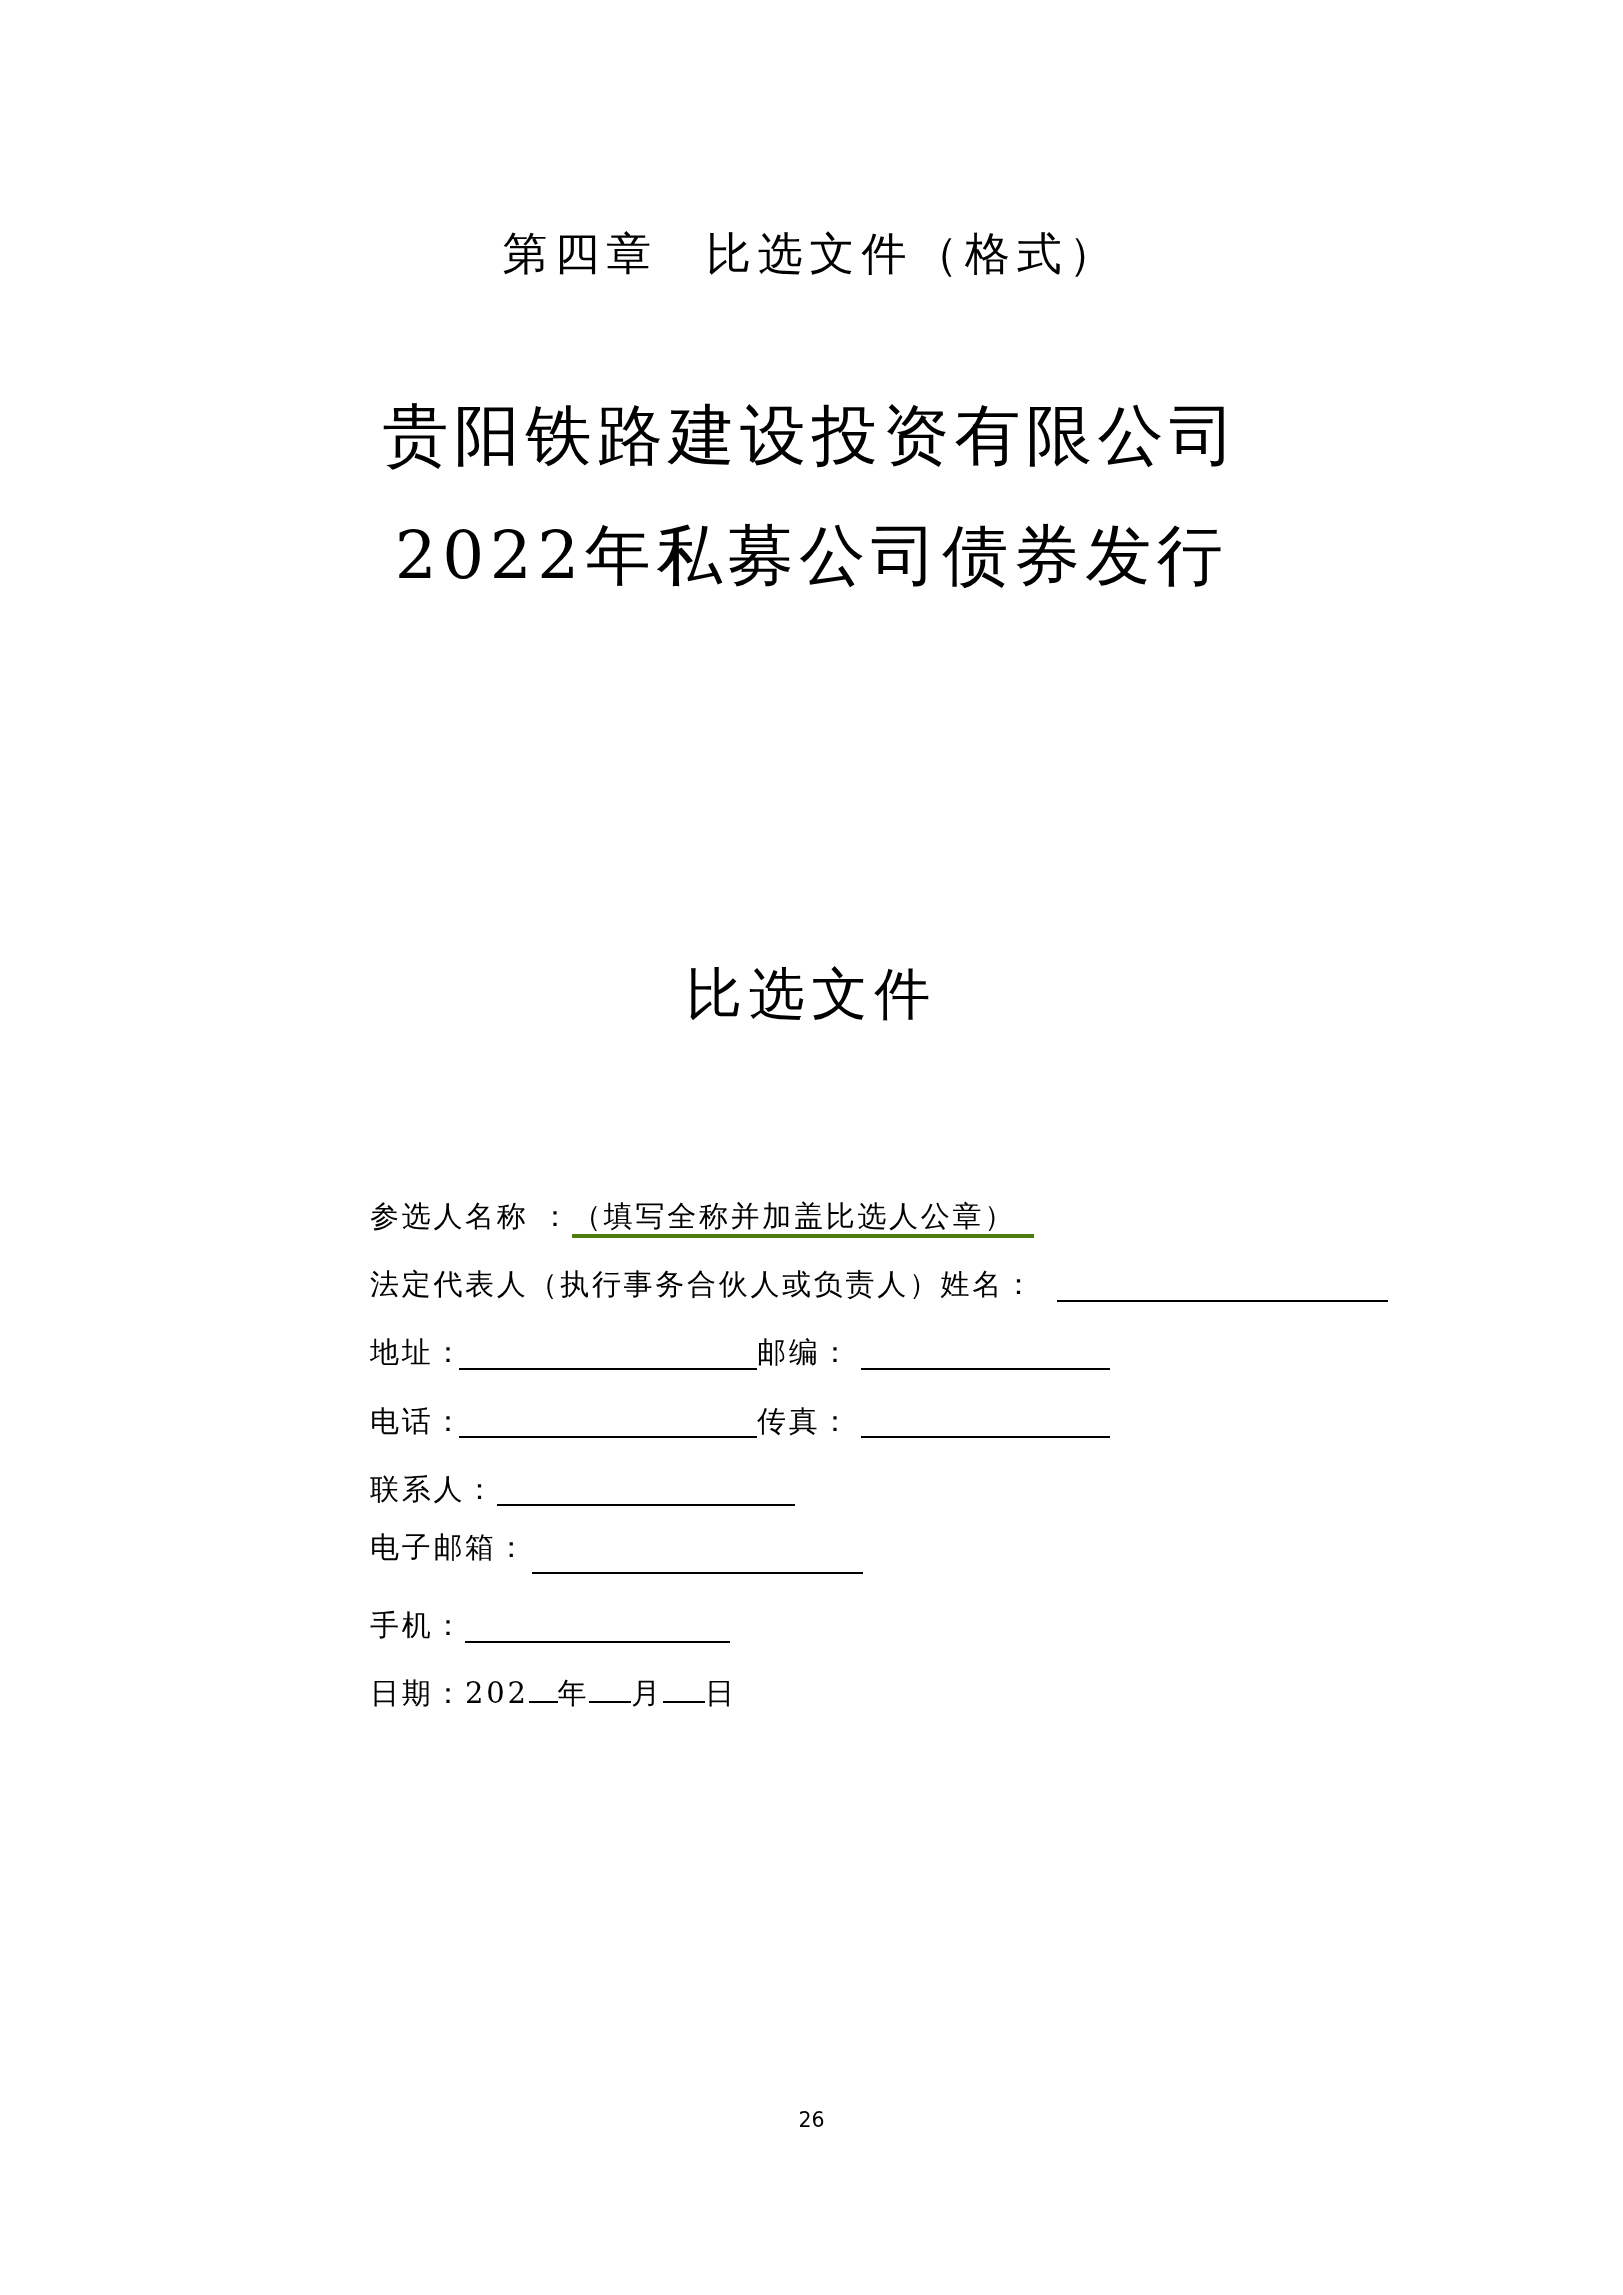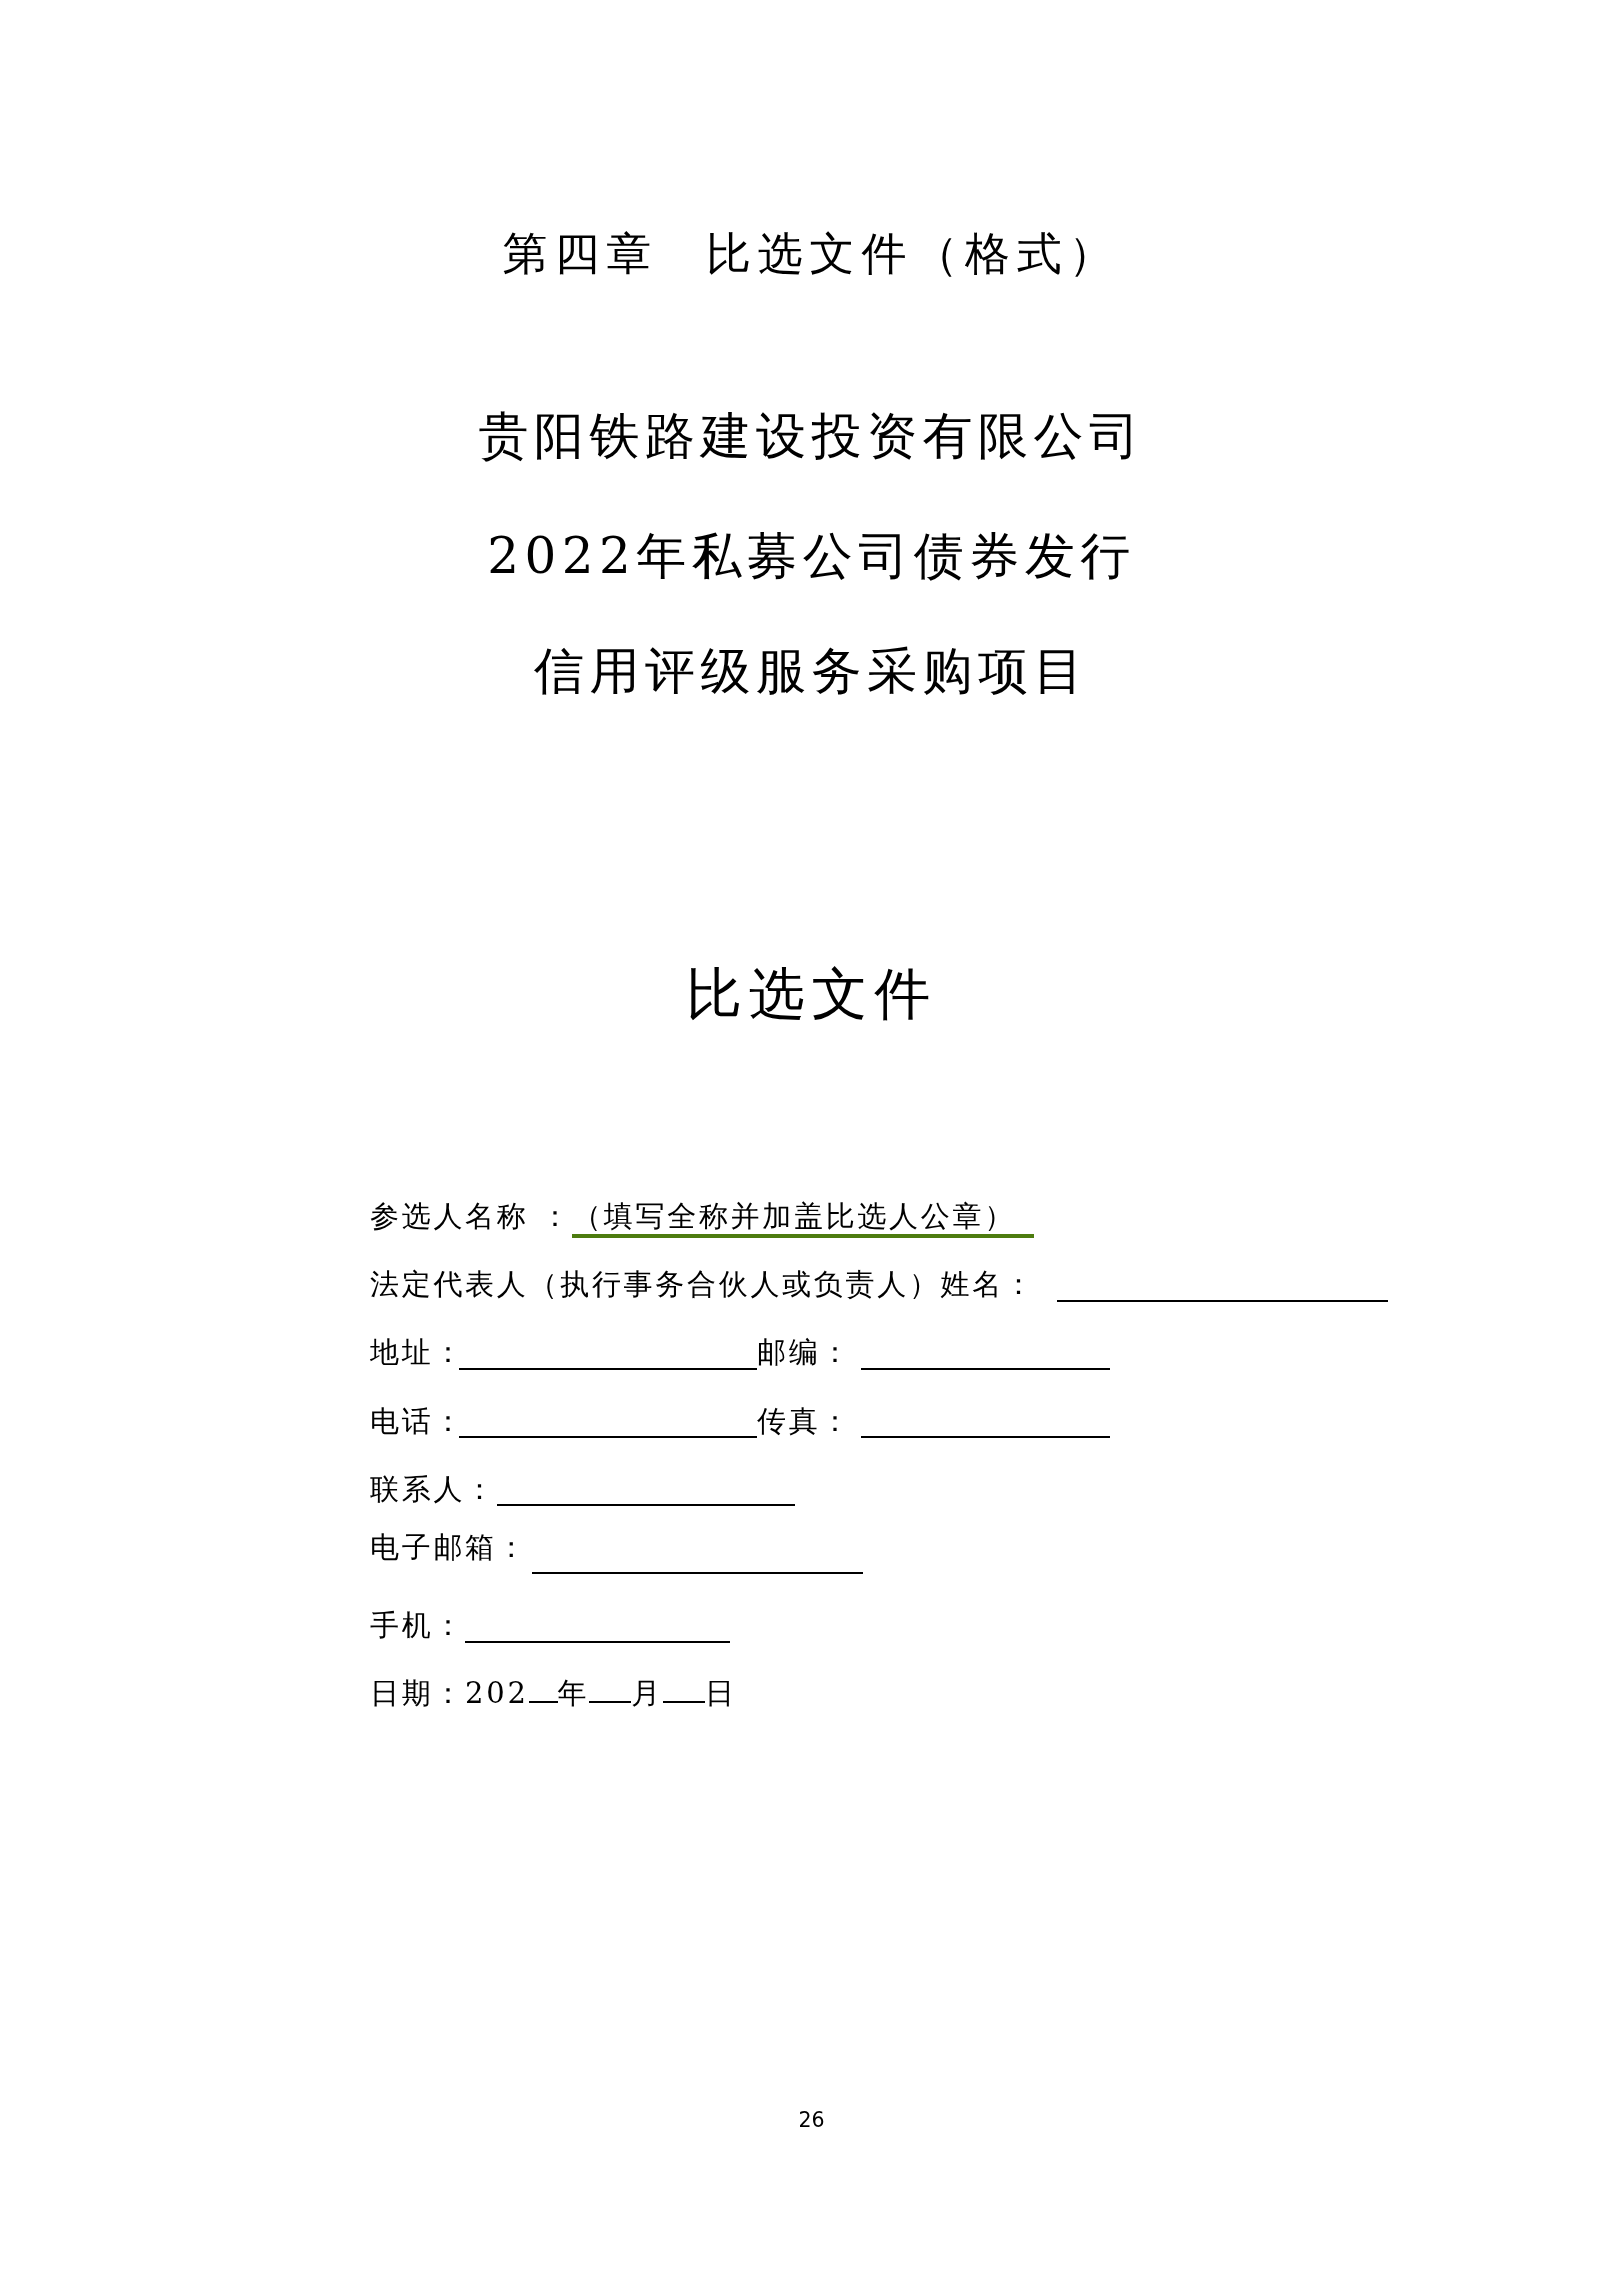--- a/index.html
+++ b/index.html
@@ -30,21 +30,21 @@
       white-space: nowrap;
     }
     .chapter-title {
       top: 226px;
       font-size: 45px;
       letter-spacing: 6.8px;
       line-height: 55px;
     }
     .chapter-title .gap { display: inline-block; width: 48px; }
     .project-line {
-      font-size: 50px;
+      font-size: 66px;
       letter-spacing: 5.5px;
       line-height: 68px;
     }
     .project-line.l1 { top: 402px; }
     .project-line.l2 { top: 522px; }
     .project-line.l3 { top: 637px; }
 
     .doc-title {
       top: 960px;
       font-size: 56px;
@@ -99,21 +99,20 @@
 <body>
 
 <div class="page">
 
   <div class="center-line chapter-title">
     <span>第四章</span><span class="gap"></span><span>比选文件（格式）</span>
   </div>
 
   <div class="center-line project-line l1">贵阳铁路建设投资有限公司</div>
   <div class="center-line project-line l2">2022年私募公司债券发行</div>
-  <div class="center-line project-line l3">信用评级服务采购项目</div>
 
   <div class="center-line doc-title">比选文件</div>
 
   <div class="form">
 
     <div class="form-row" style="top:0px;">
       <span>参选人名称 ：</span><span class="underlined">（填写全称并加盖比选人公章）</span>
     </div>
 
     <div class="form-row" style="top:68px;">

